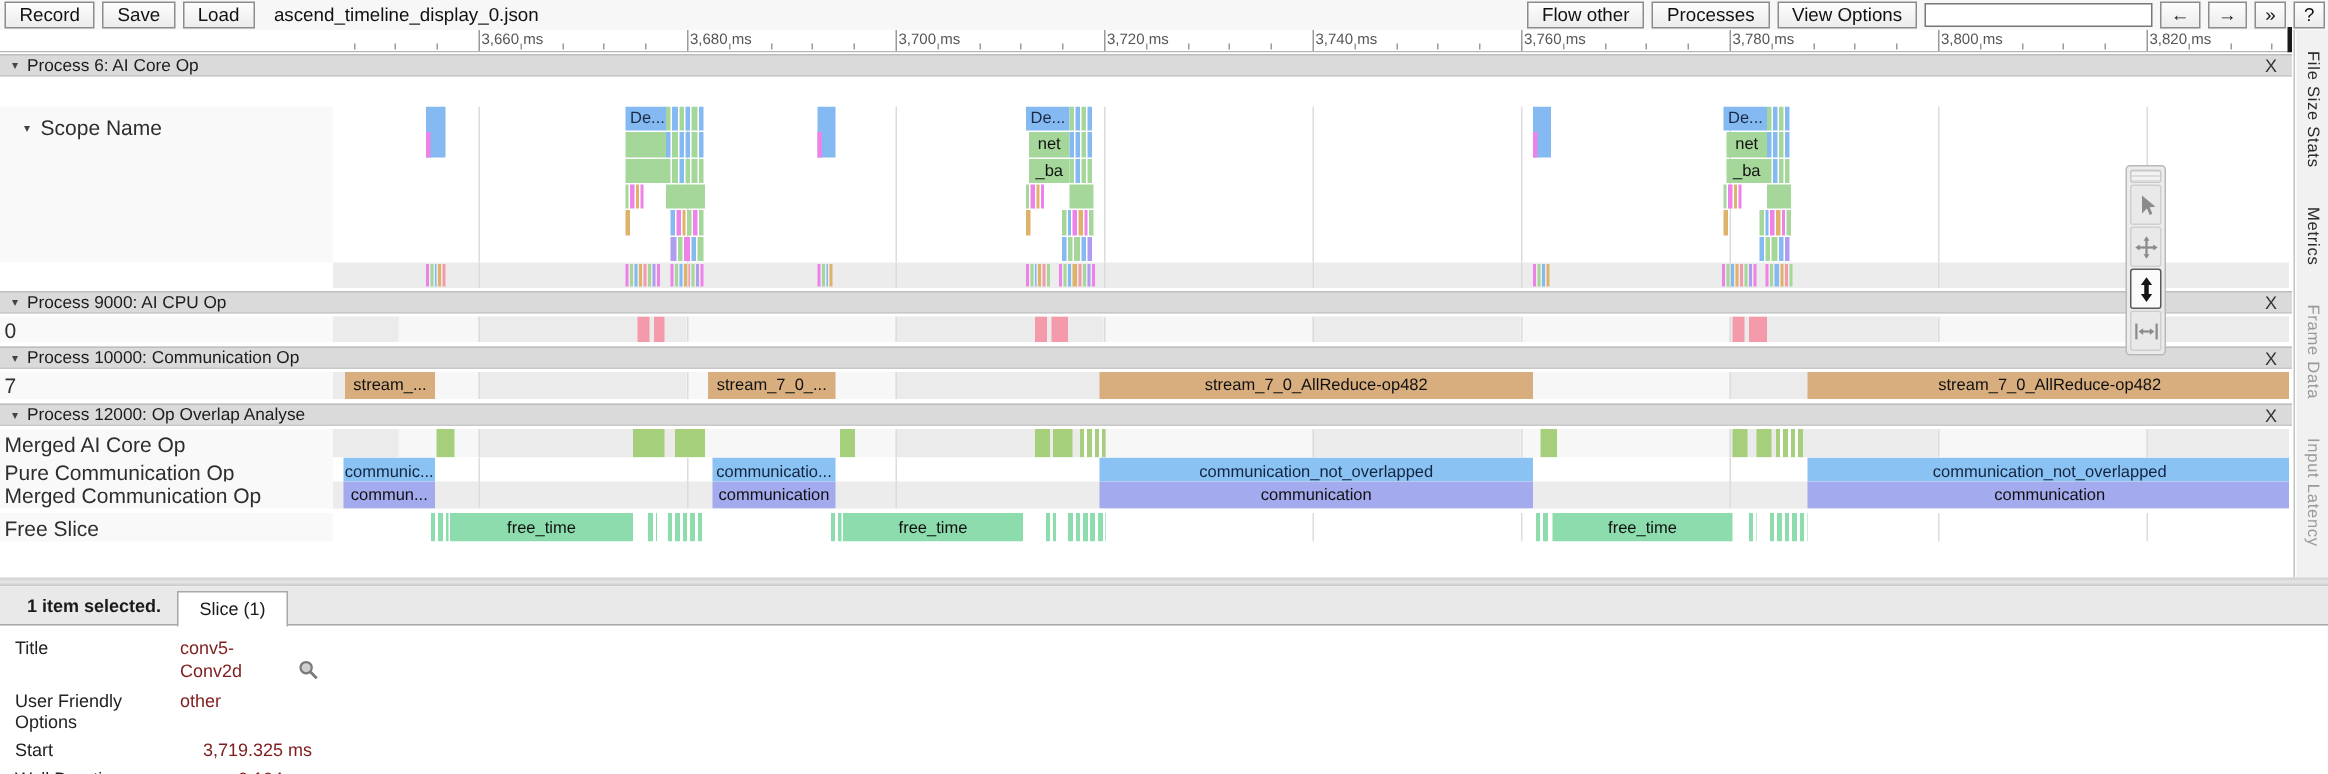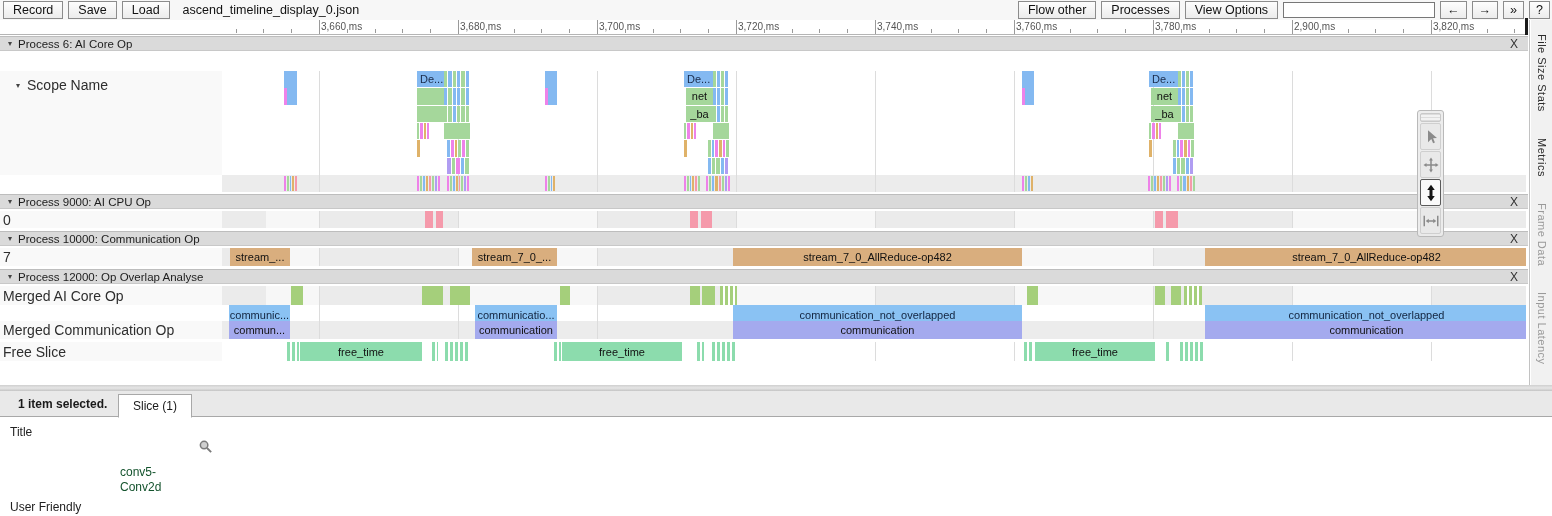--- a/index.html
+++ b/index.html
@@ -72,21 +72,21 @@
               background:linear-gradient(#cfcfcf,#e6e6e6 50%,#c4c4c4); }
   #bottom { position:absolute; left:0; top:391px; width:1552px; height:125px; background:#fff; }
   #bbar { position:relative; height:26px; background:#e9e9e9; border-bottom:1px solid #a8a8a8; }
   #bstatus { position:absolute; left:18px; top:6px; font-size:12px; font-weight:bold; color:#1a1a1a; }
   #btab { position:absolute; left:118px; top:3px; height:24px; background:#fff;
           border:1px solid #a8a8a8; border-bottom:1px solid #fff; padding:4px 14px 0 14px;
           font-size:12px; color:#1a1a1a; }
   #fields { position:absolute; left:0; top:34px; width:400px; }
   .frow { display:flex; margin-bottom:5px; }
   .flabel { width:120px; padding-left:10px; font-size:12px; color:#222; }
-  .fval { font-size:12px; color:#14532d;margin-top:40px; }
+  .fval { font-size:12px; color:#7f1d1d; }
   .fval.right { width:88px; text-align:right; }
   .fval.wrap { width:64px; line-height:15px; }
   #mag { position:relative; top:14px; left:14px; }
 </style>
 </head>
 <body>
 
 <div id="app">
 
   <div id="toolbar">
@@ -115,21 +115,21 @@
       <span class="ticklabel" style="left: 599px;">3,700 ms</span>
       <div class="tickmajor" style="left: 736px;"></div>
       <span class="ticklabel" style="left: 738px;">3,720 ms</span>
       <div class="tickmajor" style="left: 875px;"></div>
       <span class="ticklabel" style="left: 877px;">3,740 ms</span>
       <div class="tickmajor" style="left: 1014px;"></div>
       <span class="ticklabel" style="left: 1016px;">3,760 ms</span>
       <div class="tickmajor" style="left: 1153px;"></div>
       <span class="ticklabel" style="left: 1155px;">3,780 ms</span>
       <div class="tickmajor" style="left: 1292px;"></div>
-      <span class="ticklabel" style="left: 1294px;">2,900 ms</span>
+      <span class="ticklabel" style="left: 1294px;">3,800 ms</span>
       <div class="tickmajor" style="left: 1431px;"></div>
       <span class="ticklabel" style="left: 1433px;">3,820 ms</span>
       <div class="tickminor" style="left: 236px;"></div>
       <div class="tickminor" style="left: 263px;"></div>
       <div class="tickminor" style="left: 291px;"></div>
       <div class="tickminor" style="left: 347px;"></div>
       <div class="tickminor" style="left: 375px;"></div>
       <div class="tickminor" style="left: 402px;"></div>
       <div class="tickminor" style="left: 430px;"></div>
       <div class="tickminor" style="left: 486px;"></div>
@@ -506,20 +506,21 @@
           <div class="blk lab" style="left: 480px; width: 13px; background: rgb(165, 207, 123);"></div>
           <div class="blk lab" style="left: 498px; width: 17px; background: repeating-linear-gradient(90deg, rgb(165, 207, 123) 0px, rgb(165, 207, 123) 3px, rgb(255, 255, 255) 3px, rgb(255, 255, 255) 5px);"></div>
           <div class="blk lab" style="left: 805px; width: 11px; background: rgb(165, 207, 123);"></div>
           <div class="blk lab" style="left: 933px; width: 10px; background: rgb(165, 207, 123);"></div>
           <div class="blk lab" style="left: 949px; width: 10px; background: rgb(165, 207, 123);"></div>
           <div class="blk lab" style="left: 962px; width: 18px; background: repeating-linear-gradient(90deg, rgb(165, 207, 123) 0px, rgb(165, 207, 123) 3px, rgb(255, 255, 255) 3px, rgb(255, 255, 255) 5px);"></div>
         </div>
     </div>
 
     <div class="trow" style="top:270px;height:19px">
+      <div class="rlabel">Pure Communication Op</div>
       <div class="rcontent bg-white" id="c-pure">
           <div class="gline" style="left: 97px;"></div>
           <div class="gline" style="left: 236px;"></div>
           <div class="gline" style="left: 375px;"></div>
           <div class="gline" style="left: 514px;"></div>
           <div class="gline" style="left: 653px;"></div>
           <div class="gline" style="left: 792px;"></div>
           <div class="gline" style="left: 931px;"></div>
           <div class="gline" style="left: 1070px;"></div>
           <div class="gline" style="left: 1209px;"></div>

